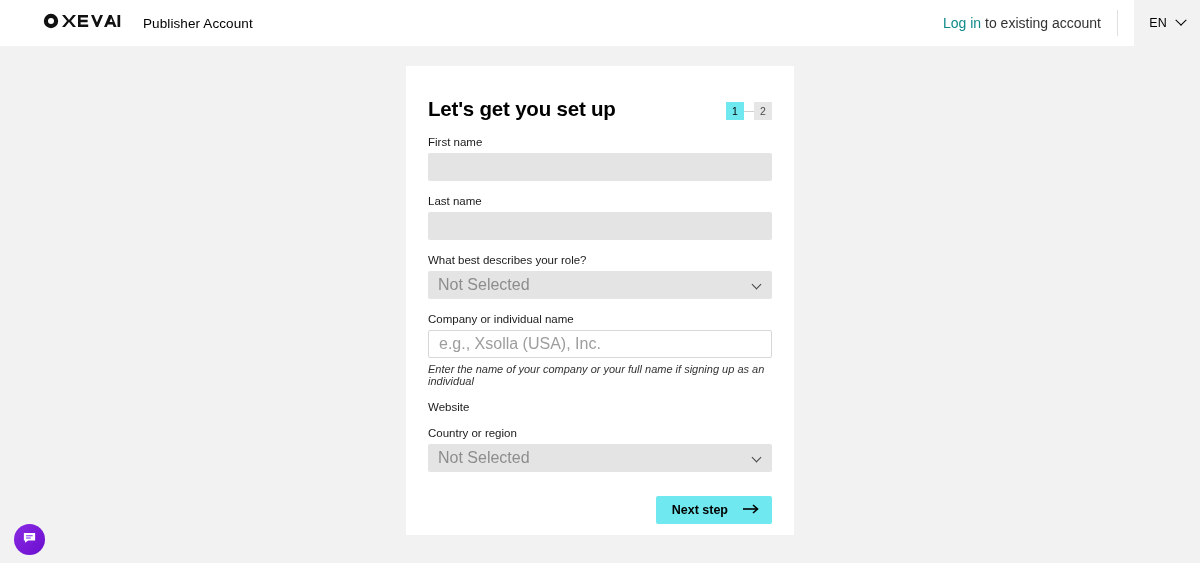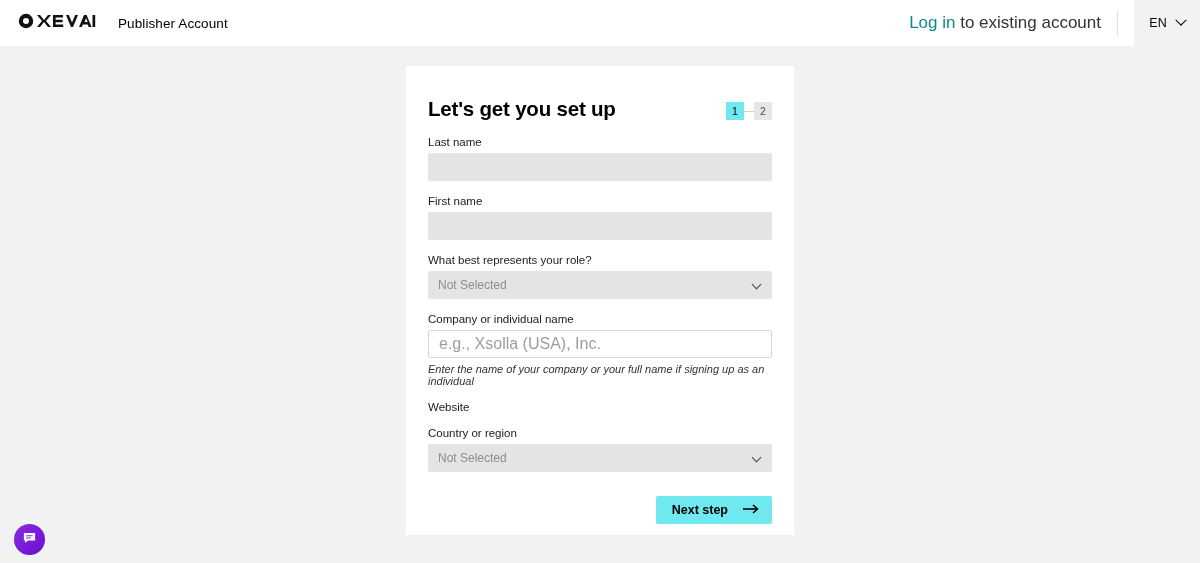--- a/index.html
+++ b/index.html
@@ -20,20 +20,21 @@
   
   .header {
     position: absolute;
     top: 0; left: 0;
     width: 1200px;
     height: 46px;
     background: #ffffff;
     display: flex;
     align-items: center;
     z-index: 5;
+    padding-left: 25px;
   }
   .logo-wrap {
     display: flex;
     align-items: center;
     margin-left: 18px;
     height: 46px;
   }
   .logo-mark { display: block; }
   .brand-text {
     margin-left: 22px;
@@ -42,21 +43,21 @@
     font-weight: 400;
     letter-spacing: .1px;
   }
   .header-right {
     margin-left: auto;
     display: flex;
     align-items: center;
     height: 46px;
   }
   .login-text {
-    font-size: 17px;
+    font-size: 14px;
     color: #333333;
     margin-right: 16px;
   }
   .login-link {
     color: #0f8a8a;
     text-decoration: none;
   }
   .divider-v {
     width: 1px;
     height: 26px;
@@ -153,21 +154,21 @@
   .input::placeholder { color: #9d9d9d; }
   .input.plain { background: #ffffff; border: 1px solid #d8d8d8; }
   .select-wrap { position: relative; width: 344px; }
   .select {
     width: 344px;
     height: 28px;
     background: #e4e4e4;
     border: none;
     border-radius: 2px;
     padding: 0 28px 0 10px;
-    font-size: 12px;
+    font-size: 16px;
     color: #8d8d8d;
     display: flex;
     align-items: center;
     cursor: pointer;
   }
   .select-chev {
     position: absolute;
     right: 12px;
     top: 10px;
     width: 7px; height: 7px;
@@ -258,31 +259,31 @@
     <div class="card-head">
       <h1 class="title">Let's get you set up</h1>
       <div class="steps">
         <div class="step active">1</div>
         <div class="step-sep"></div>
         <div class="step inactive">2</div>
       </div>
     </div>
 
     <div class="field">
+      <label class="field-label">First name</label>
+      <input class="input" type="text" placeholder="" style="">
+    </div>
+
+    <div class="field">
       <label class="field-label">Last name</label>
       <input class="input" type="text" placeholder="" style="">
     </div>
 
     <div class="field">
-      <label class="field-label">First name</label>
-      <input class="input" type="text" placeholder="" style="">
-    </div>
-
-    <div class="field">
-      <label class="field-label">What best represents your role?</label>
+      <label class="field-label">What best describes your role?</label>
       <div class="select-wrap">
         <div class="select">
           <span>Not Selected</span>
         </div>
         <span class="select-chev"></span>
       </div>
     </div>
 
     <div class="field">
       <label class="field-label">Company or individual name</label>

